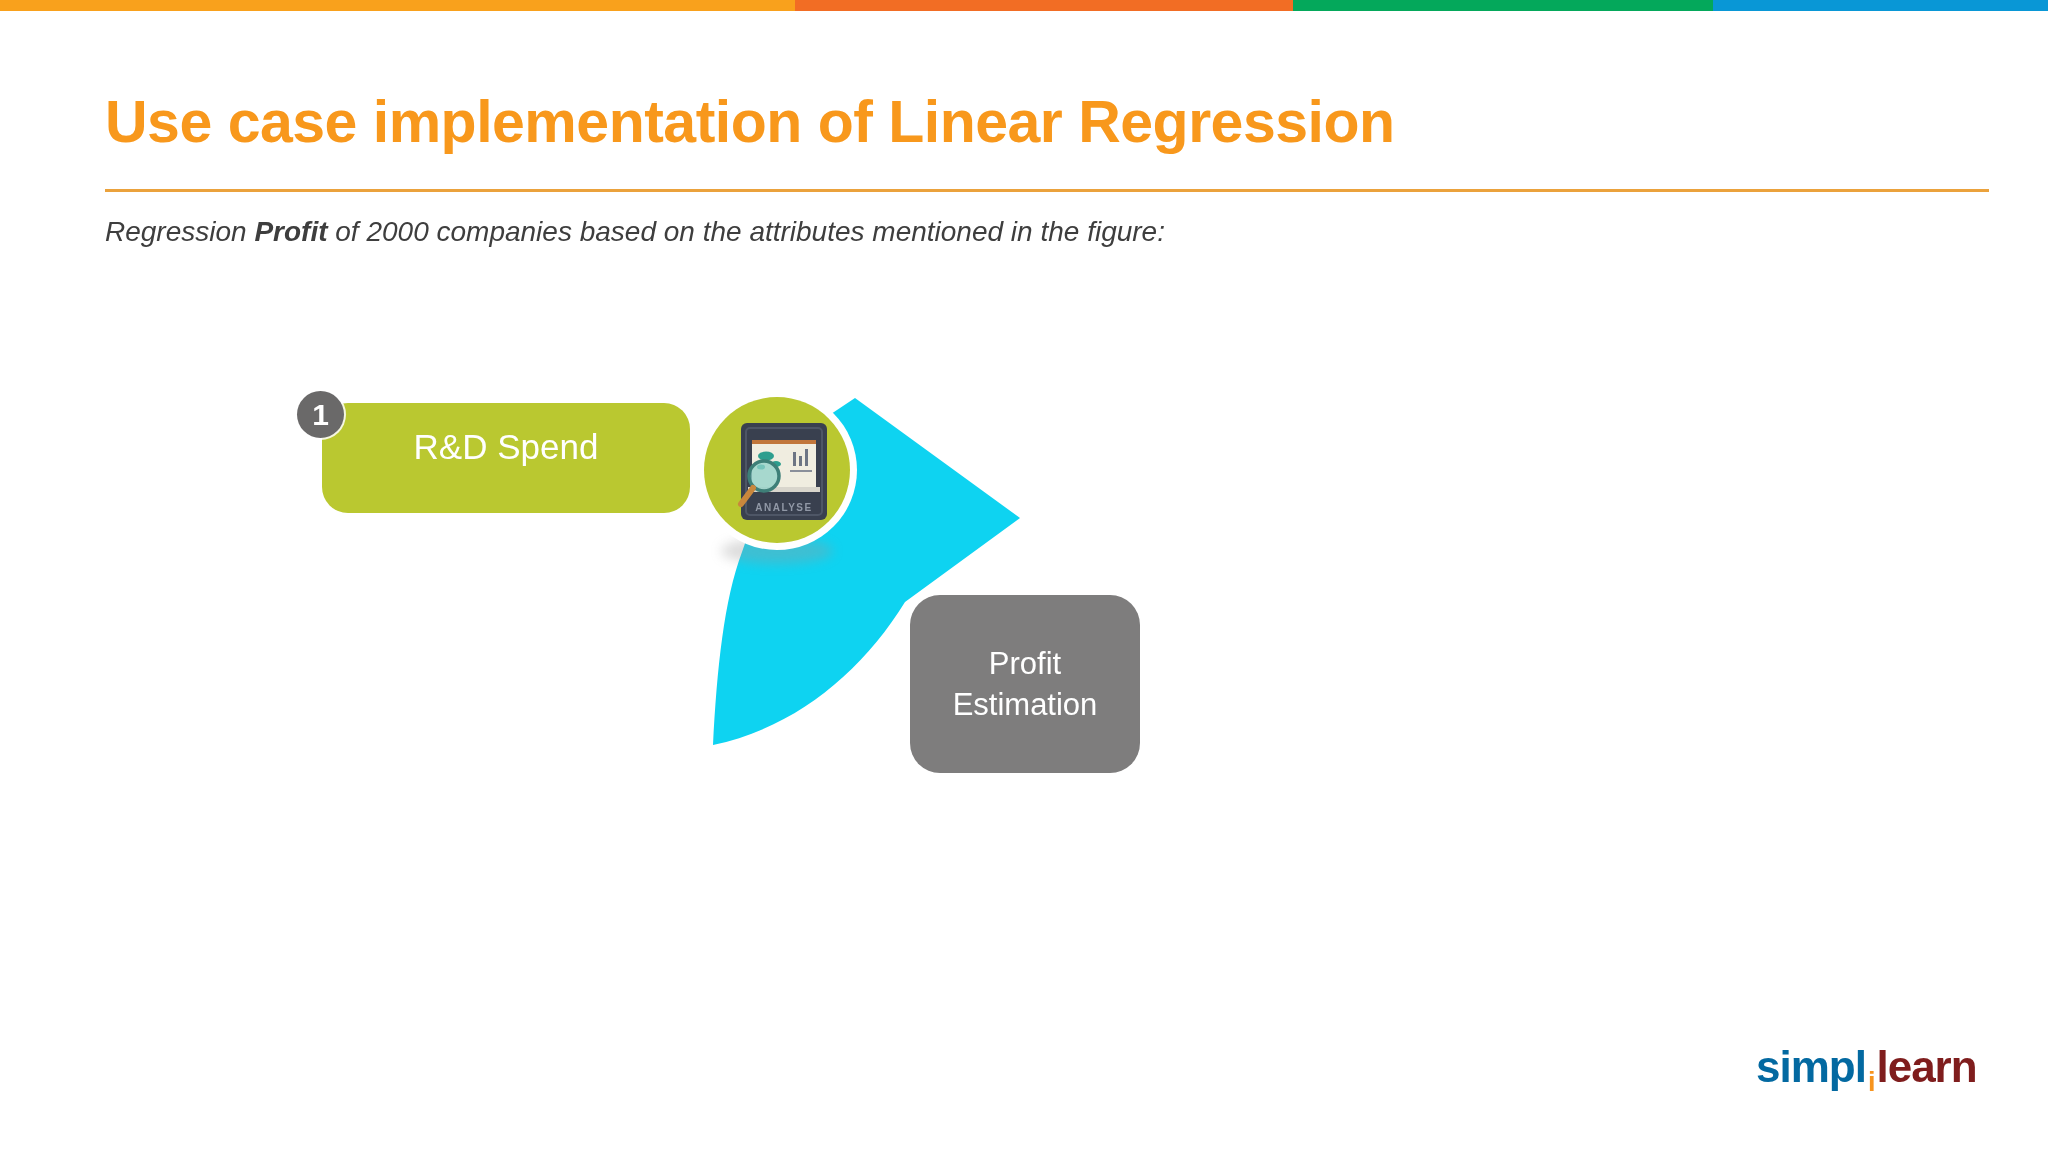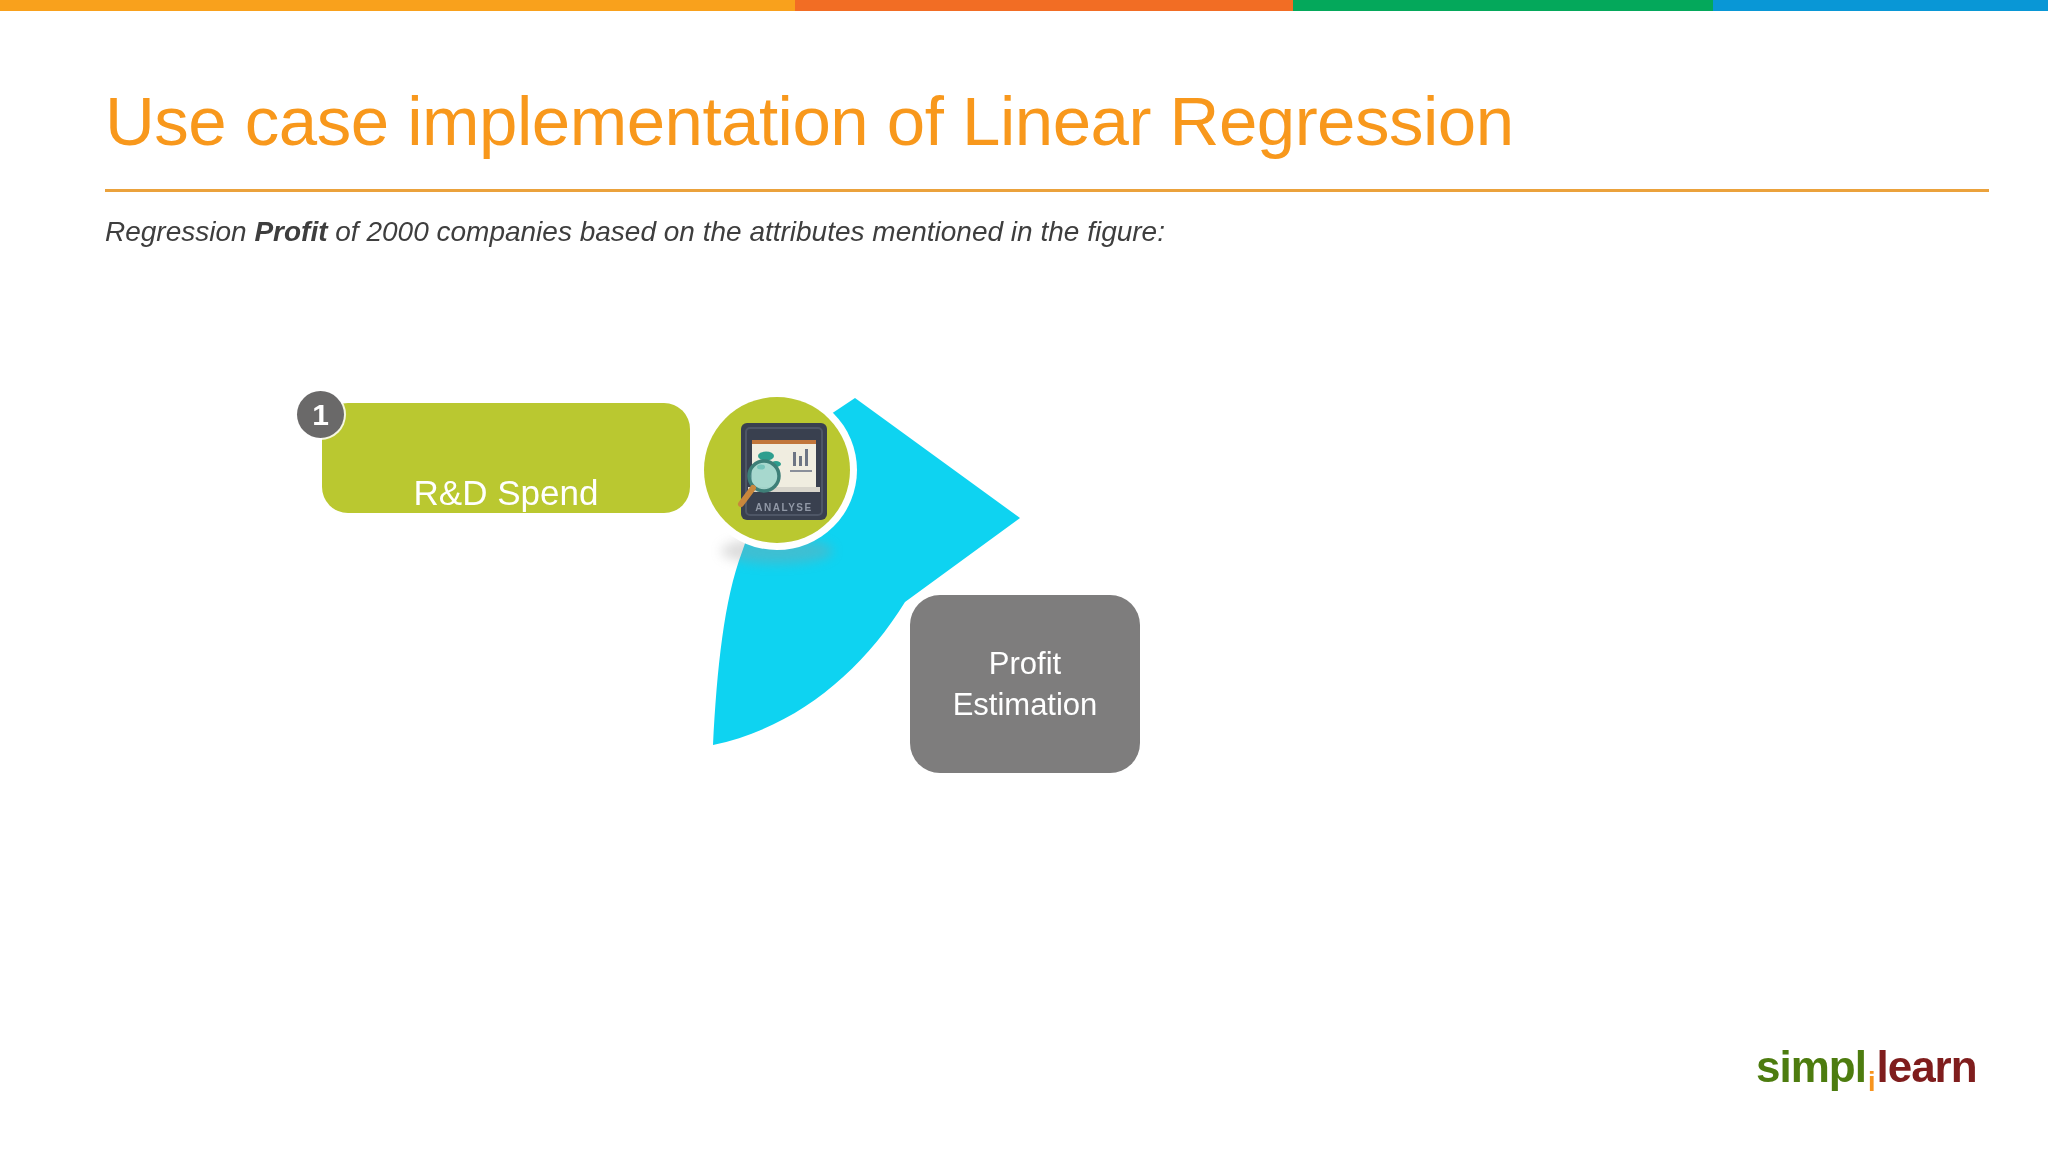--- a/index.html
+++ b/index.html
@@ -16,21 +16,21 @@
   .top-bar .seg { height: 11px; }
   .seg-amber  { width: 795px; }
   .seg-orange { width: 498px; }
   .seg-green  { width: 420px; }
   .seg-blue   { width: 335px; }
 
   
   .page-title {
     position: absolute; left: 105px; top: 88px;
     margin: 0;
-    font-size: 69px; font-weight: normal; letter-spacing: -0.5px;
+    font-size: 59px; font-weight: bold; letter-spacing: -0.5px;
     line-height: 68px;
     white-space: nowrap;
   }
   .title-divider {
     position: absolute; left: 105px; top: 189px;
     width: 1884px; height: 3px;
   }
   .subtitle {
     position: absolute; left: 105px; top: 212px;
     margin: 0;
@@ -40,21 +40,21 @@
   }
   .subtitle b { font-weight: bold; }
 
   
   .diagram-svg { position: absolute; left: 0; top: 0; width: 2048px; height: 1152px; pointer-events: none; }
 
   .input-box {
     position: absolute; left: 322px; top: 403px;
     width: 368px; height: 110px;
     border-radius: 26px;
-    display: flex; align-items: flex-end; justify-content: center;
+    display: flex; align-items: flex-start; justify-content: center;
     color: #ffffff; font-size: 35px;
     padding-top: 24px; box-sizing: border-box;
   }
   .step-badge {
     position: absolute; left: 297px; top: 391px;
     width: 47px; height: 47px; border-radius: 50%;
     display: flex; align-items: center; justify-content: center;
     color: #ffffff; font-size: 30px; font-weight: bold;
     box-shadow: 0 0 0 2px rgba(255,255,255,0.85);
   }
@@ -147,14 +147,14 @@
 </div>
 
 <div class="step-badge" style="background-color: rgb(106, 105, 105);">1</div>
 
 <div class="output-box" style="background-color: rgb(126, 125, 125);">
   <span>Profit</span>
   <span>Estimation</span>
 </div>
 
 <div class="logo">
-  <span style="color: #4d7c0f; margin-top: 24px;">simpl</span><span class="logo-i" style="color: rgb(247, 148, 30);">i</span><span style="color: #7f1d1d;">learn</span>
+  <span style="color: #0369a1; margin-top: 24px;">simpl</span><span class="logo-i" style="color: rgb(247, 148, 30);">i</span><span style="color: #7f1d1d;">learn</span>
 </div>
 
 </body></html>

